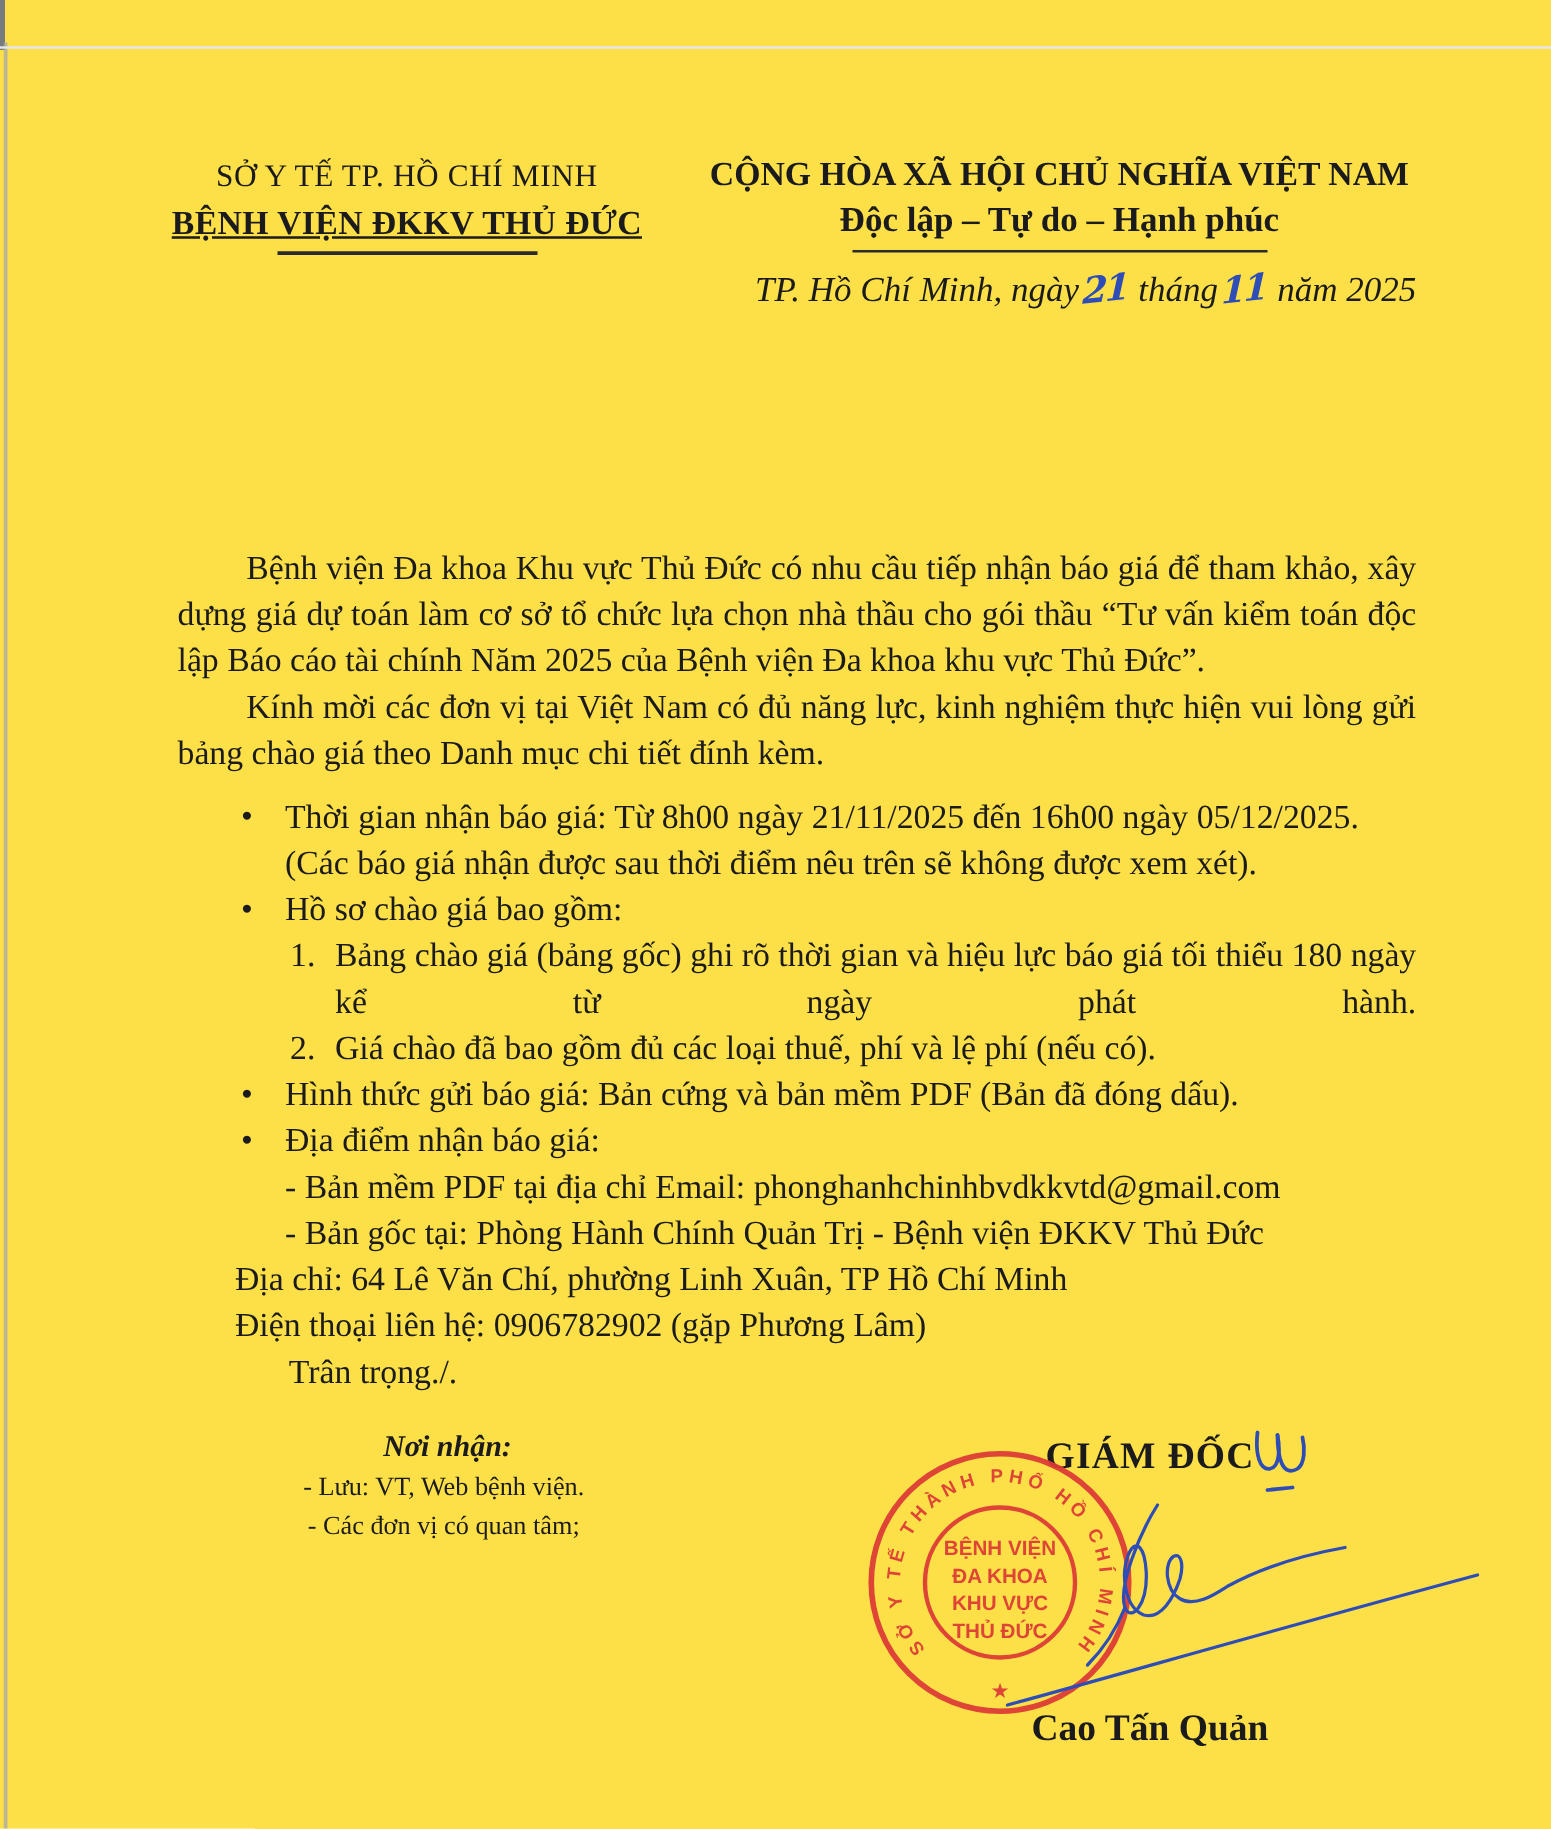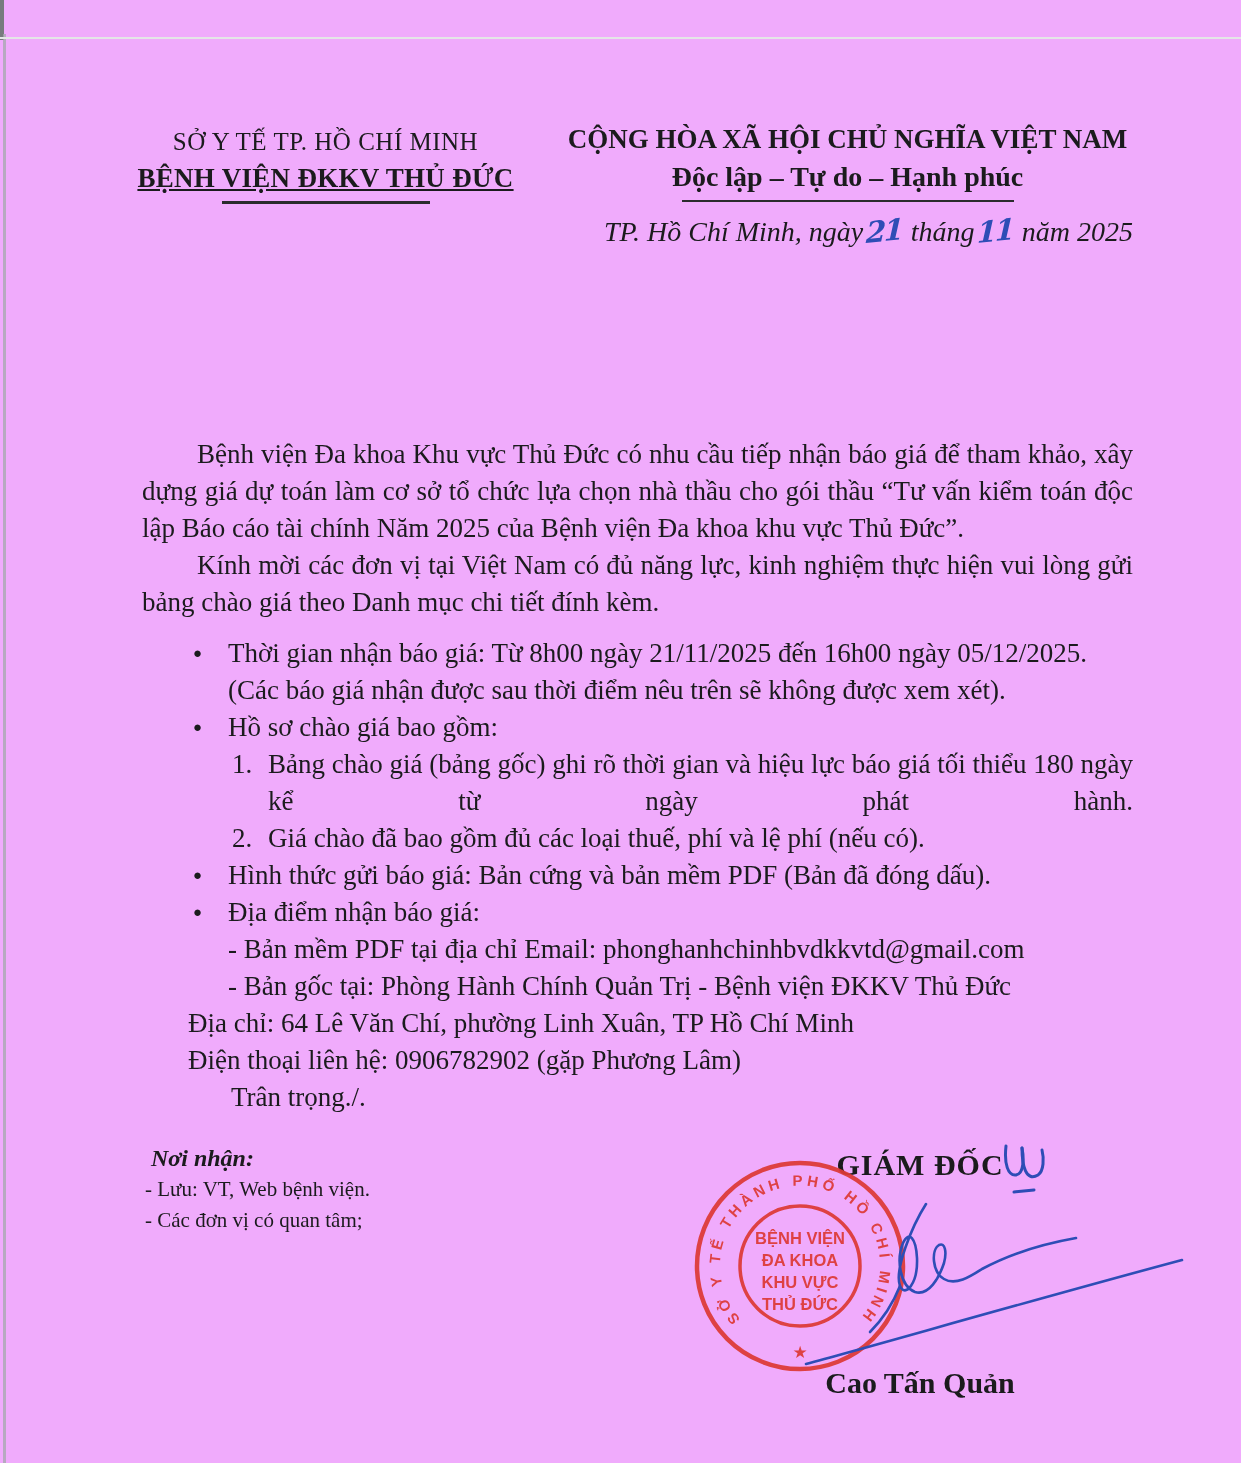--- a/index.html
+++ b/index.html
@@ -1,19 +1,19 @@
 <!DOCTYPE html>
 <html><head>
 <meta charset="utf-8">
 <style>
   html,body{margin:0;padding:0;background:#ffffff;}
   .page{
     position:relative;
     width:1241px;height:1463px;
-    background:#f0abfc;
+    background:#fde047;
     font-family:"Liberation Serif","DejaVu Serif",serif;
     color:#1b1b1d;
     overflow:hidden;
   }
   
   .scan-left{position:absolute;left:3px;top:34px;width:3px;height:1429px;background:#a4a8ac;opacity:.75;}
   .scan-notch{position:absolute;left:0;top:0;width:4px;height:40px;background:#777b7e;}
   .scan-hline{position:absolute;left:0;top:37px;width:100%;height:2px;background:#e4e6e7;}
 
   
@@ -46,21 +46,21 @@
   .li{position:relative;padding-left:86px;}
   .li .mk{position:absolute;left:51px;top:0;}
   .mk.dot{font-size:15px;line-height:37px;}
   .li.num{padding-left:126px;}
   .li.num .mk{left:90px;font-size:27px;}
   .jlast{text-align:justify;text-align-last:justify;}
   .contact{margin-left:46px;}
   .closing{margin-left:89px;}
 
   
-  .noinhan{position:absolute;left:145px;top:1142px;width:420px;}
+  .noinhan{position:absolute;left:145px;top:1142px;width:420px;text-align:center;}
   .noinhan .label{font-size:24px;font-weight:bold;font-style:italic;margin-left:6px;line-height:32px;}
   .noinhan .line{font-size:21px;line-height:31px;}
 
   
   .sign-area{position:absolute;left:690px;top:1146px;width:460px;}
   .sign-title{font-size:30px;font-weight:bold;text-align:center;letter-spacing:1px;line-height:38px;}
   .paraph{position:absolute;left:310px;top:-4px;}
   .signer-name{position:absolute;left:0;top:220px;width:460px;text-align:center;
                font-size:30px;font-weight:bold;}
   .stamp{position:absolute;left:0px;top:10px;opacity:.93;}

